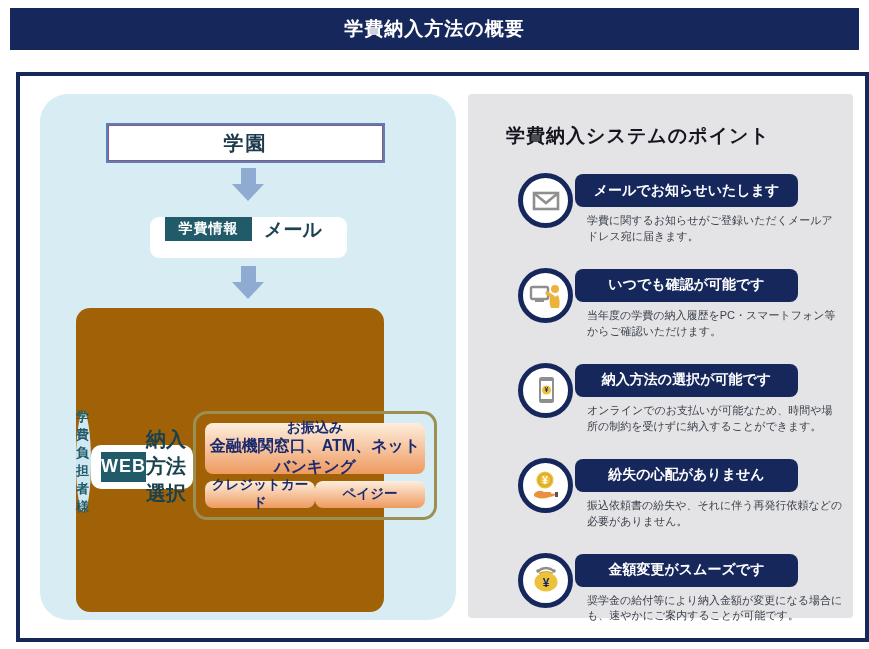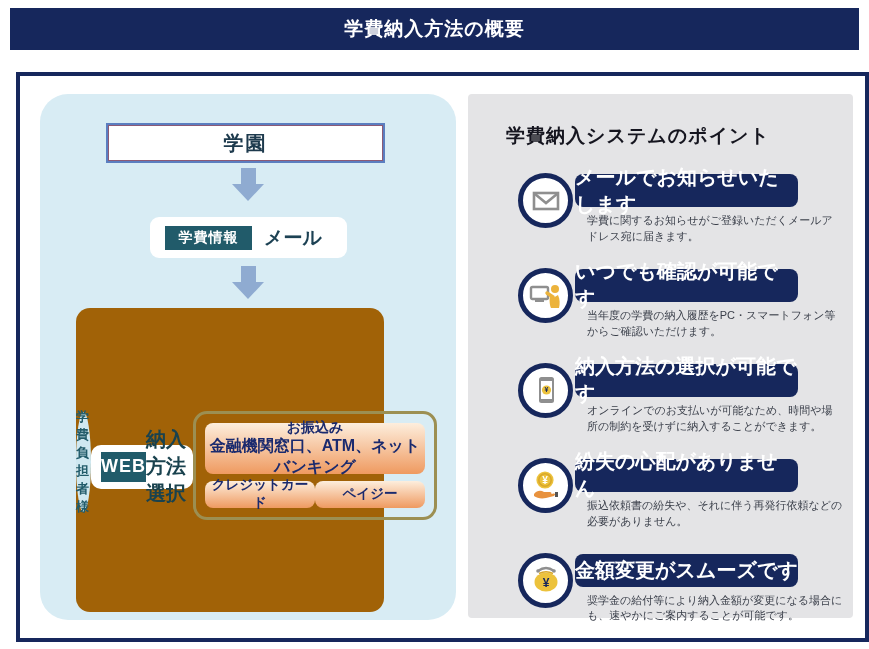--- a/index.html
+++ b/index.html
@@ -26,21 +26,21 @@
 
   .down-arrow { position: absolute; left: 50%; transform: translateX(-50%); width: 32px; }
   .down-arrow .stem { width: 15px; height: 16px; background: #8fabd1; margin: 0 auto; }
   .down-arrow .head { width: 0; height: 0; margin: 0 auto;
     border-left: 16px solid transparent; border-right: 16px solid transparent;
     border-top: 17px solid #8fabd1; }
   .arrow-1 { top: 74px; }
   .arrow-2 { top: 172px; }
 
   .mail-box { position: absolute; left: 110px; top: 123px; width: 197px; height: 41px;
-    background: #fff; border-radius: 9px; display: flex; align-items: center;
+    background: #fff; border-radius: 9px; display: flex; 
     justify-content: flex-start; padding-left: 15px; gap: 12px; }
   .teal-tag { background: #215b6a; color: #fff; font-weight: bold; display: flex;
     align-items: center; justify-content: center; }
   .mail-box .teal-tag { width: 87px; height: 24px; font-size: 14px; letter-spacing: 1px; }
   .mail-box .mail-word { font-size: 19px; font-weight: bold; color: #1d4254; }
 
   .teal-box { position: absolute; left: 36px; top: 214px; width: 308px; height: 304px;
     background: #a16207; border-radius: 14px; display: flex; flex-direction: row;
     align-items: center; }
   .payer-circle { width: 100px; height: 100px; border-radius: 50%; background: #cfe8f1;
@@ -68,21 +68,21 @@
     background: #e4e4e6; border-radius: 4px; padding: 29px 0 0 38px; }
   .points-heading { font-size: 19px; font-weight: bold; color: #15151f; letter-spacing: 1px; }
   .points-list { margin-top: 21px; margin-left: 12px; display: flex;
     flex-direction: column; gap: 20px; }
   .point-item { display: flex; min-height: 70px; }
   .point-icon { flex: none; width: 55px; height: 55px; border-radius: 50%;
     background: #fff; border: 5px solid #16275c; display: flex; align-items: center;
     justify-content: center; margin-top: 3px; }
   .point-body { margin-left: 2px; }
   .point-pill { width: 223px; height: 33px; background: #16275c; border-radius: 8px;
-    color: #fff; font-size: 20px; font-weight: bold; display: flex;
+    color: #fff; font-size: 14px; font-weight: bold; display: flex;
     align-items: center; justify-content: center; margin-top: 4px; }
   .point-desc { width: 256px; margin-top: 6px; margin-left: 12px; font-size: 11px;
     line-height: 1.45; color: #3a3f4a; }
 </style>
 </head>
 <body>
 
 <div class="stage">
 
   <div class="banner">

